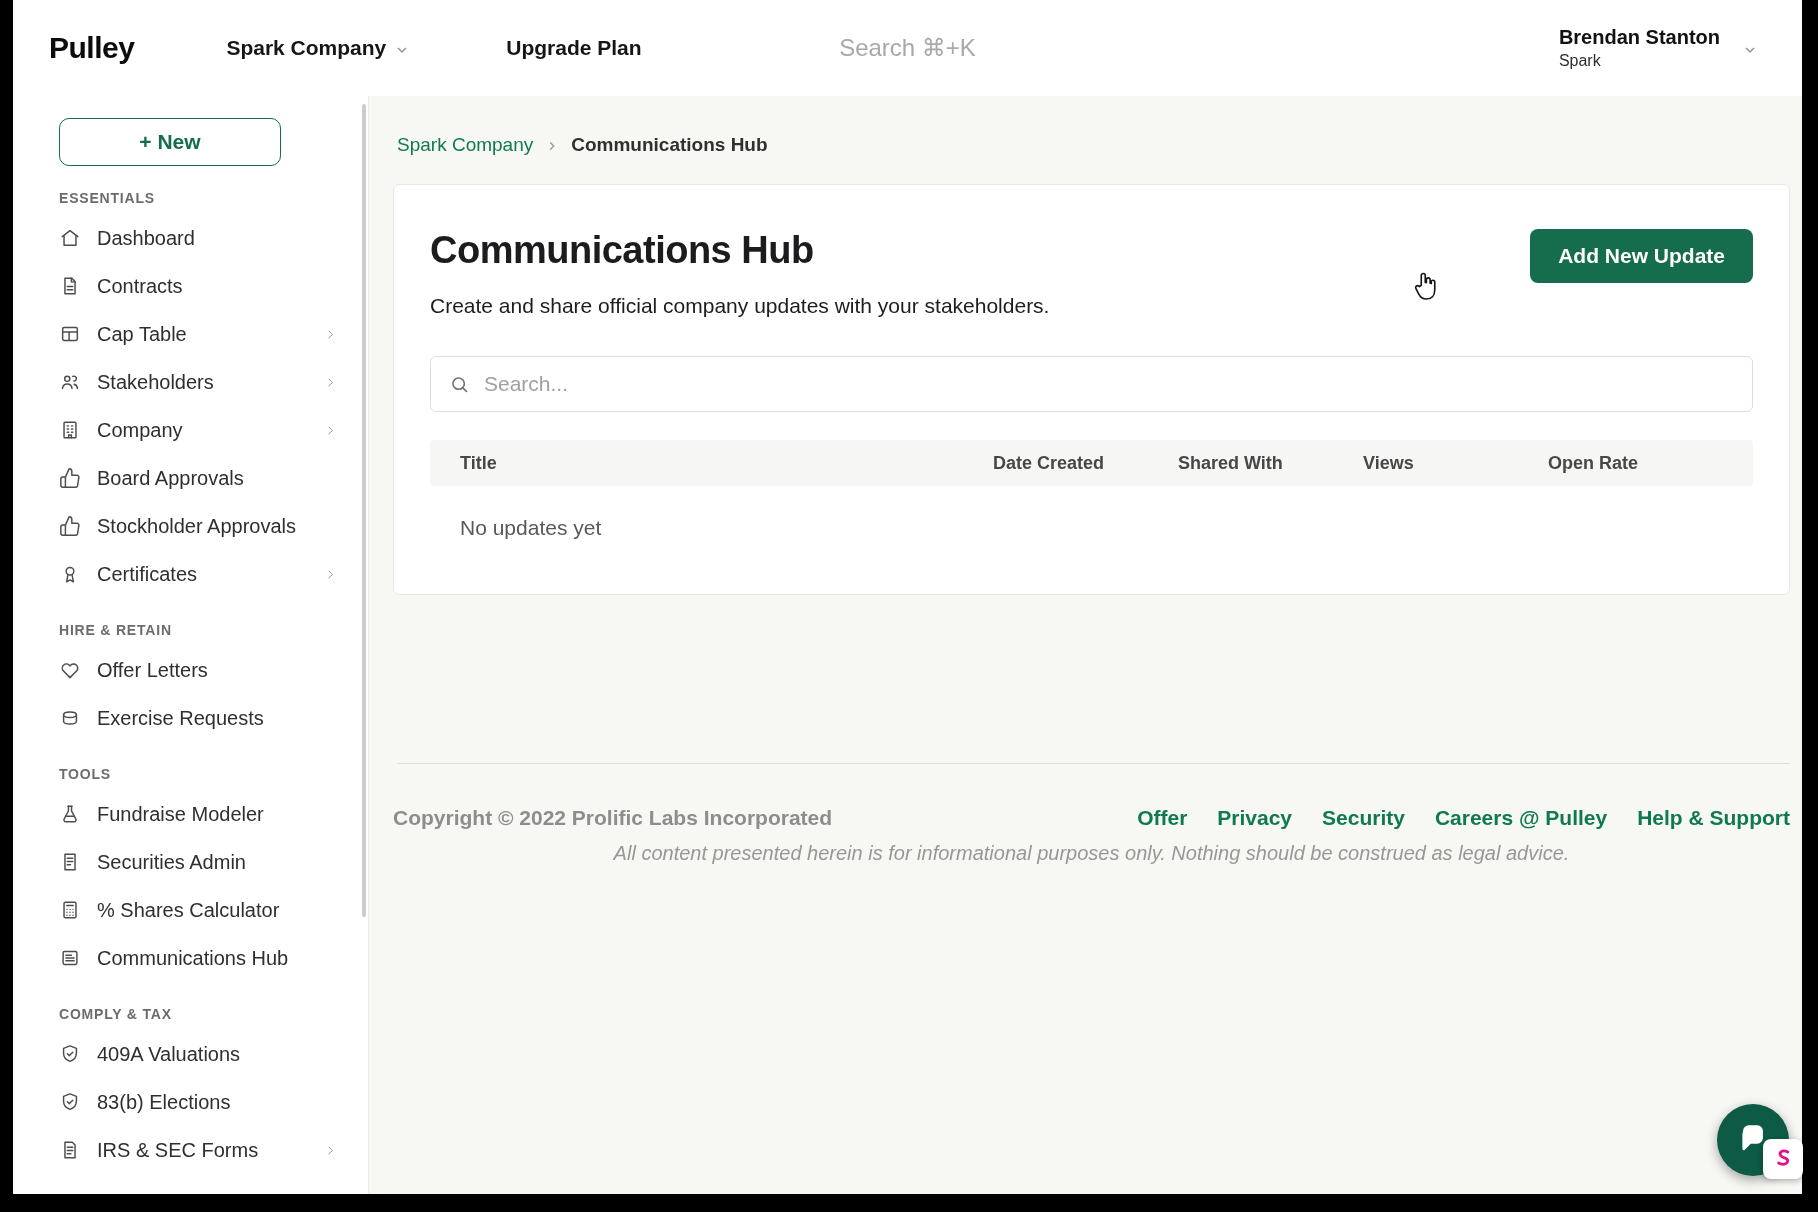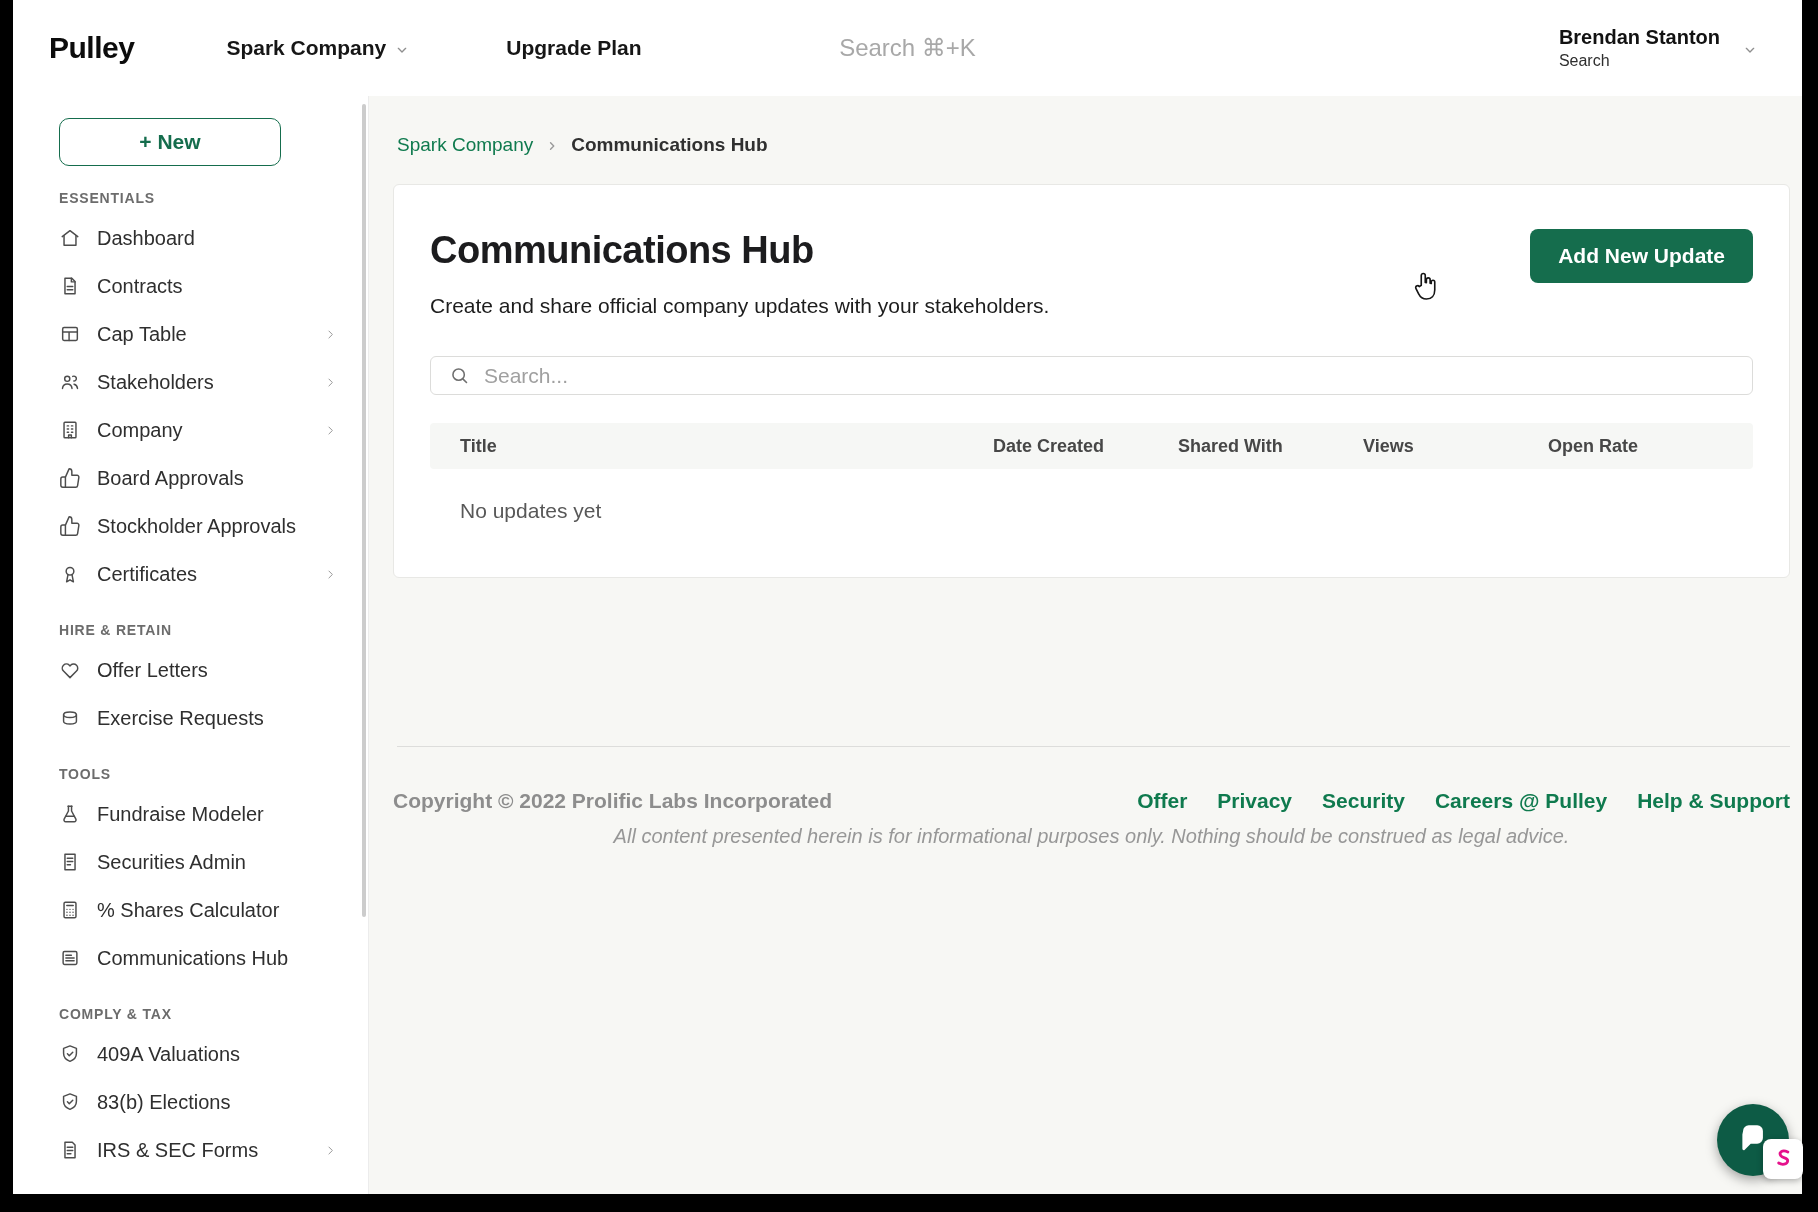--- a/index.html
+++ b/index.html
@@ -45,21 +45,21 @@
   .crumb-sep { width:14px; height:14px; color:#9a9a9a; display:inline-flex; margin-top:2px; }
   .crumb-sep svg { width:100%; height:100%; }
   .crumb-current { color:#303030; font-weight:600; }
 
   .card { margin-top:28px; background:#fff; border:1px solid #e8e8e5; border-radius:6px; padding:44px 36px 48px 36px; }
   .card-head { display:flex; justify-content:space-between; align-items:flex-start; }
   .page-title { font-size:38px; font-weight:800; color:#1c1c1e; letter-spacing:-0.5px; }
   .page-sub { margin-top:22px; font-size:21px; color:#1d1d1d; }
   .add-btn { background:var(--green,#156d4d); color:#fff; border:none; border-radius:8px; height:54px; padding:0 28px; font-size:21px; font-weight:700; font-family:inherit; cursor:pointer; }
 
-  .search-box { margin-top:38px; height:39px; border:1px solid #dcdcda; border-radius:6px; background:#fff; display:flex; align-items:center; padding:0 18px; gap:14px; }
+  .search-box { margin-top:38px; height:56px; border:1px solid #dcdcda; border-radius:6px; background:#fff; display:flex; align-items:center; padding:0 18px; gap:14px; }
   .search-box .sicon { width:21px; height:21px; color:#6f6f6f; display:inline-flex; flex:0 0 21px; }
   .search-box .sicon svg { width:100%; height:100%; }
   .search-box input { border:none; outline:none; flex:1; font-size:21px; font-family:inherit; color:#333; background:transparent; }
   .search-box input::placeholder { color:#a0a0a0; }
 
   .table-head { margin-top:28px; height:46px; background:#f6f7f5; border-radius:4px; display:grid; grid-template-columns:1fr 185px 185px 185px 175px; align-items:center; padding:0 30px; }
   .th { font-size:18px; font-weight:700; color:#474747; }
   .empty-state { padding:30px 30px 6px 30px; font-size:21px; color:#585858; }
 
   .footer-divider { margin:168px 0 0 4px; border:none; border-top:1px solid #dddddb; }
@@ -95,21 +95,21 @@
         </span>
       </div>
 
       <div class="tb-item">Upgrade Plan</div>
 
       <div class="tb-search">Search ⌘+K</div>
 
       <div class="user">
         <div class="user-text">
           <span class="user-name">Brendan Stanton</span>
-          <span class="user-role">Search</span>
+          <span class="user-role">Spark</span>
         </div>
         <span class="tb-chev">
           <svg viewBox="0 0 24 24" fill="none" stroke="currentColor" stroke-width="2" stroke-linecap="round" stroke-linejoin="round">
               <path d="M6.5 9.5 12 15l5.5-5.5"></path>
             </svg>
         </span>
       </div>
     </header>
 
     <div class="body">

